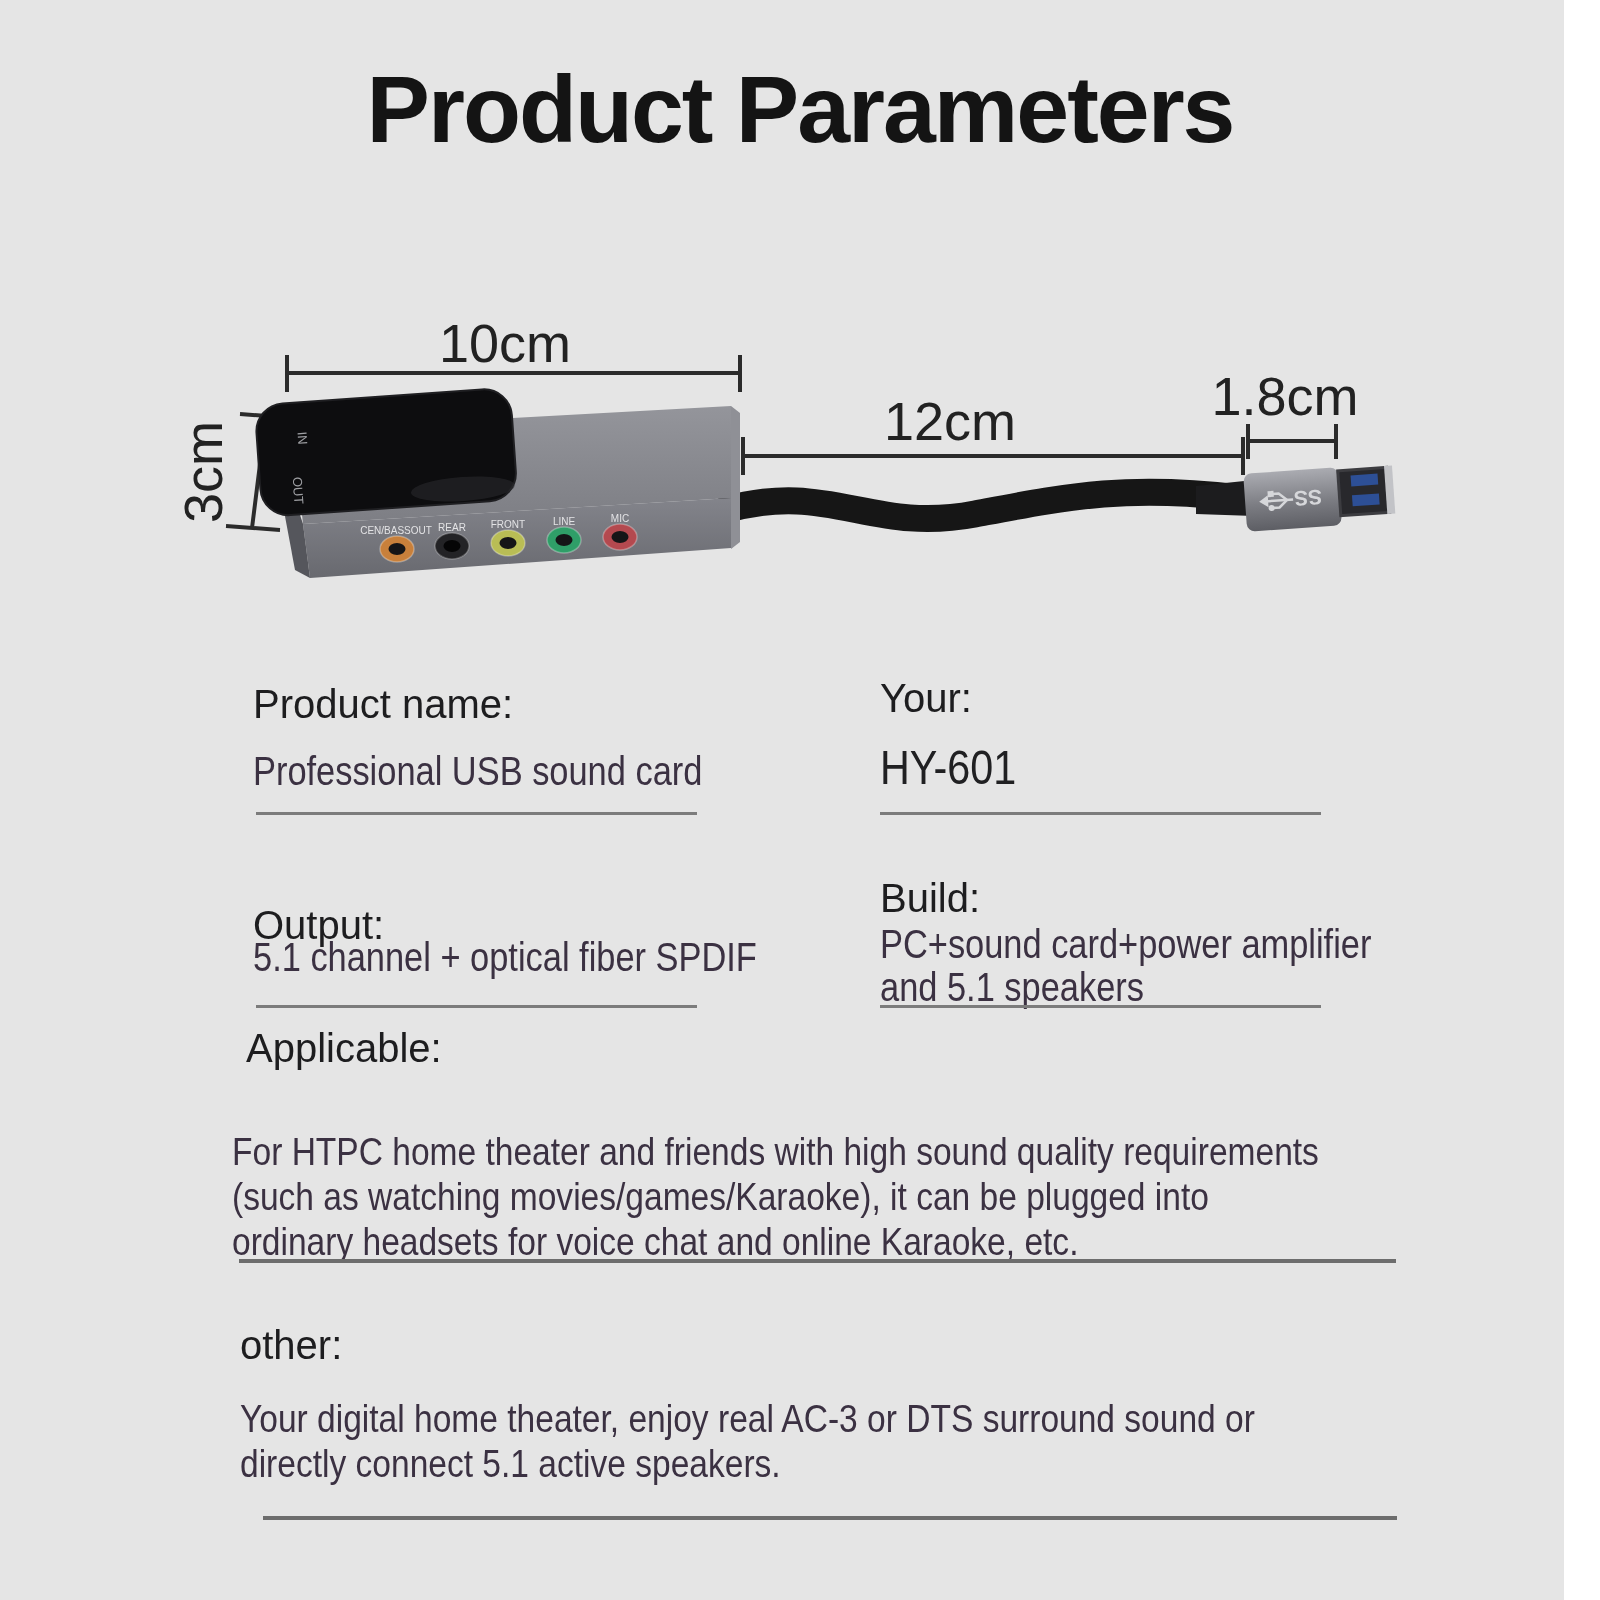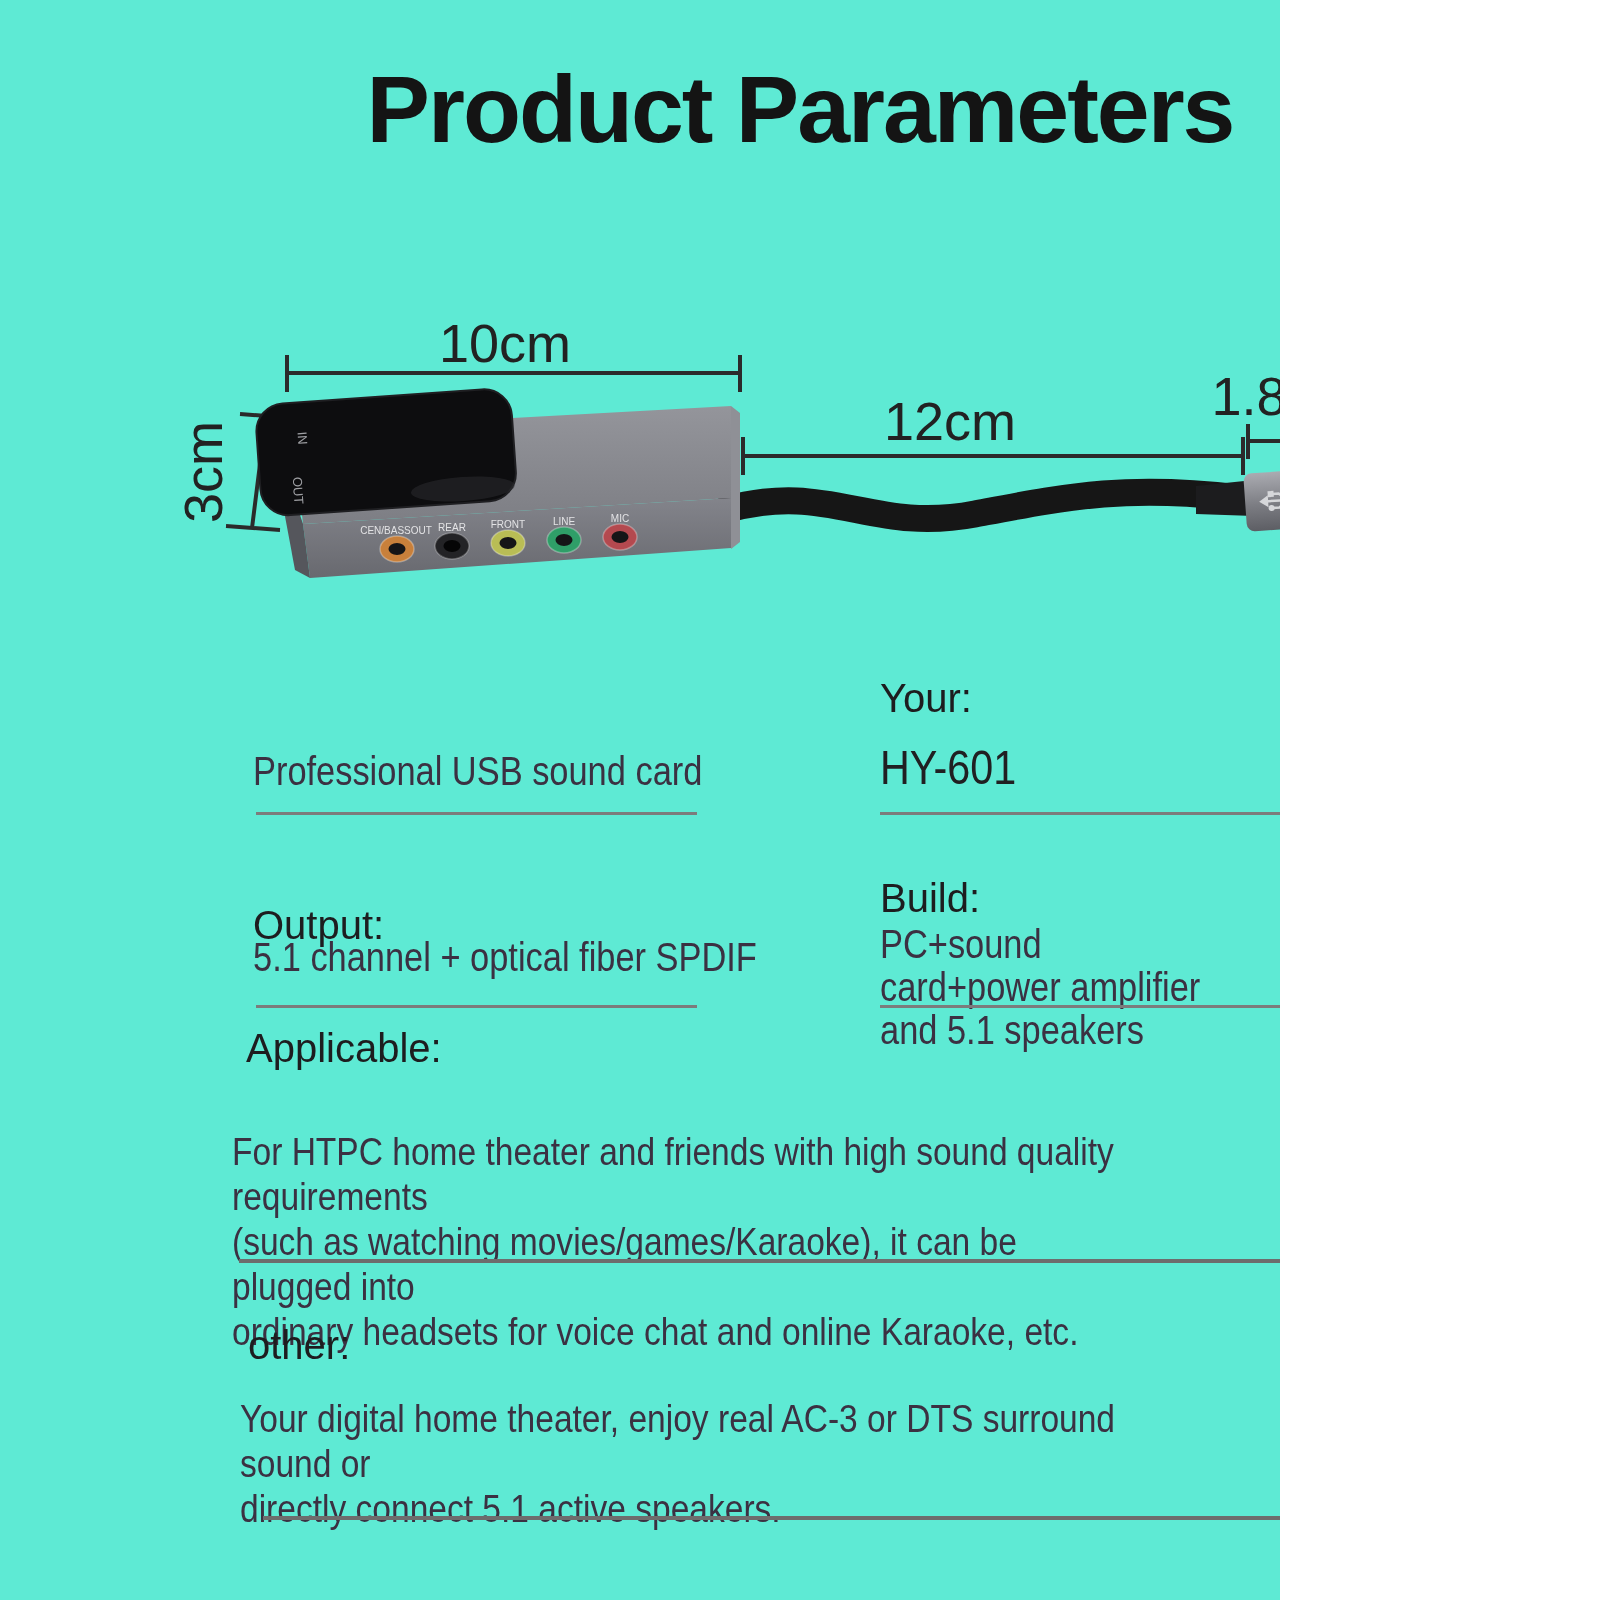--- a/index.html
+++ b/index.html
@@ -1,17 +1,17 @@
 <!DOCTYPE html>
 <html><head>
 <meta charset="utf-8">
 <style>
   html,body{margin:0;padding:0;background:#ffffff;}
   .page{
-    position:relative;width:1280px;height:1600px;background:#5eead4;overflow:hidden;
+    position:relative;width:1564px;height:1600px;background:#e5e5e5;overflow:hidden;
     font-family:"Liberation Sans", sans-serif;
   }
   .title{
     position:absolute;top:60px;left:0;width:1600px;text-align:center;
     font-size:95px;font-weight:700;letter-spacing:-2px;color:#141414;line-height:1.05;
   }
   .fig{position:absolute;top:0;left:0;width:1600px;height:640px;}
   .spec-label{
     position:absolute;font-size:40px;font-weight:400;color:#1d1d1f;line-height:1;white-space:nowrap;
   }
@@ -132,20 +132,21 @@
         <rect x="1316" y="503" width="6" height="6" fill="#d6d7da"></rect>
       </g>
       <rect x="1338" y="472" width="52" height="48" fill="#3c3c40"></rect>
       <rect x="1341" y="475" width="46" height="42" fill="#28282c"></rect>
       <rect x="1352" y="479" width="27" height="11" fill="#2d4f96"></rect>
       <rect x="1352" y="499" width="27" height="11" fill="#2d4f96"></rect>
       <rect x="1386" y="472" width="8" height="48" fill="#c2c3c7"></rect>
     </g>
   </svg>
 
+  <div class="spec-label" style="left:253px;top:684px">Product name:</div>
   <div class="spec-value" style="left:253px;top:751px">Professional USB sound card</div>
   <div class="rule" style="left:256px;top:812px;width:441px"></div>
 
   <div class="spec-label" style="left:880px;top:678px">Your:</div>
   <div class="spec-value big dark" style="left:880px;top:744px">HY-601</div>
   <div class="rule" style="left:880px;top:812px;width:441px"></div>
 
   <div class="spec-label" style="left:253px;top:905px">Output:</div>
   <div class="spec-value" style="left:253px;top:937px">5.1 channel + optical fiber SPDIF</div>
   <div class="rule" style="left:256px;top:1005px;width:441px"></div>
@@ -154,18 +155,18 @@
   <div class="spec-value pre2" style="left:880px;top:923px">PC+sound card+power amplifier
 and 5.1 speakers</div>
   <div class="rule" style="left:880px;top:1005px;width:441px"></div>
 
   <div class="spec-label" style="left:246px;top:1028px">Applicable:</div>
   <div class="spec-value pre" style="left:232px;top:1129px;font-size:39px">For HTPC home theater and friends with high sound quality requirements
 (such as watching movies/games/Karaoke), it can be plugged into
 ordinary headsets for voice chat and online Karaoke, etc.</div>
   <div class="rule wide" style="left:239px;top:1259px;width:1157px"></div>
 
-  <div class="spec-label" style="left:248px;top:1325px">other:</div>
+  <div class="spec-label" style="left:240px;top:1325px">other:</div>
   <div class="spec-value pre" style="left:240px;top:1396px;font-size:39px">Your digital home theater, enjoy real AC-3 or DTS surround sound or
 directly connect 5.1 active speakers.</div>
   <div class="rule wide" style="left:263px;top:1516px;width:1134px"></div>
 
 </div>
 
 </body></html>

